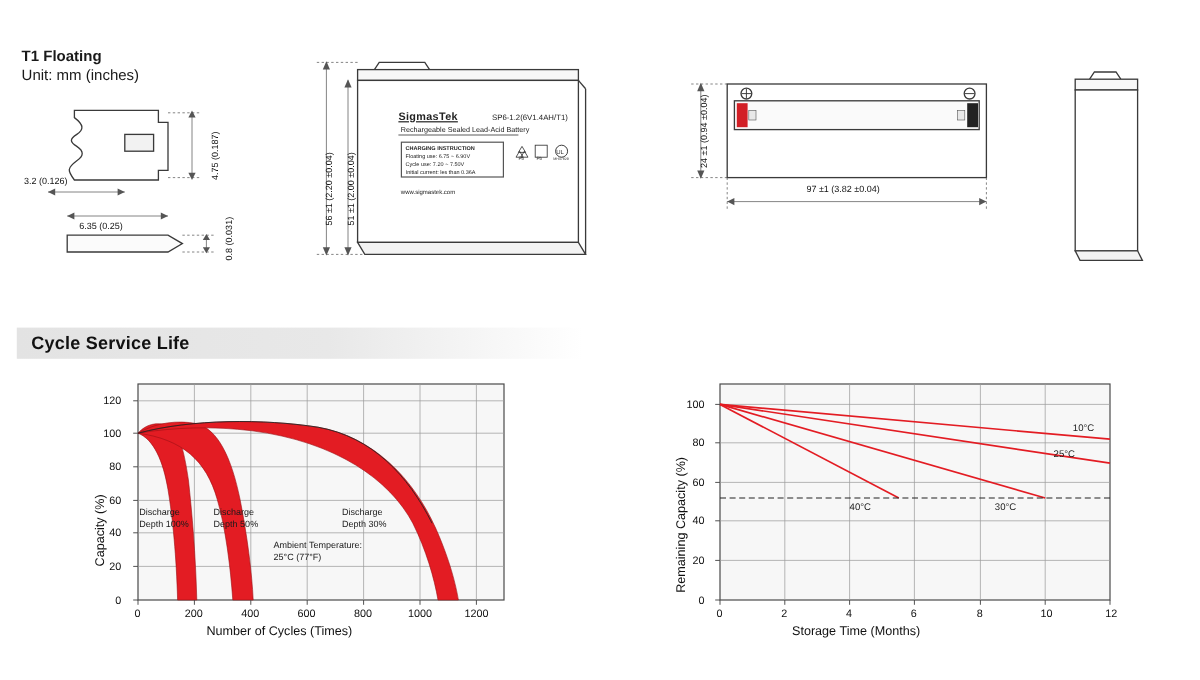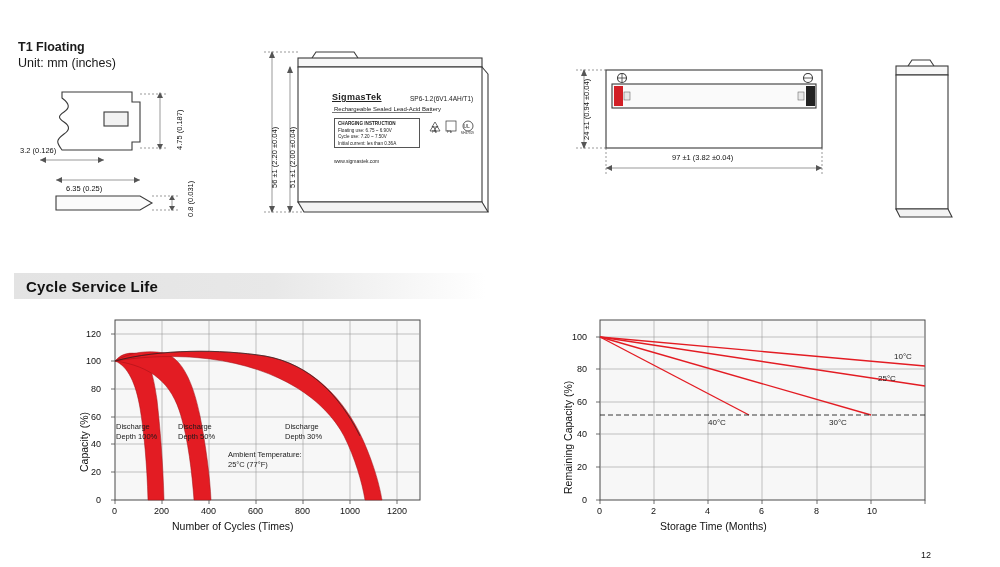--- a/index.html
+++ b/index.html
@@ -389,21 +389,21 @@
     <div class="axis-lbl" style="left:37px; top:85px;">60</div>
     <div class="axis-lbl" style="left:37px; top:52px;">80</div>
     <div class="axis-lbl" style="left:32px; top:20px;">100</div>
 
     <div class="axis-lbl" style="left:57px; top:194px;">0</div>
     <div class="axis-lbl" style="left:111px; top:194px;">2</div>
     <div class="axis-lbl" style="left:165px; top:194px;">4</div>
     <div class="axis-lbl" style="left:219px; top:194px;">6</div>
     <div class="axis-lbl" style="left:274px; top:194px;">8</div>
     <div class="axis-lbl" style="left:327px; top:194px;">10</div>
-    <div class="axis-lbl" style="left:381px; top:194px;margin-top:44px;">12</div>
+    <div class="axis-lbl" style="left:381px; top:194px;">12</div>
 
     <div style="position:absolute; left:354px; top:40px; font-size:8px;">10°C</div>
     <div style="position:absolute; left:338px; top:62px; font-size:8px;">25°C</div>
     <div style="position:absolute; left:289px; top:106px; font-size:8px;">30°C</div>
     <div style="position:absolute; left:168px; top:106px; font-size:8px;">40°C</div>
 
     <div class="chart-name rot" style="left:22px; top:182px;">Remaining Capacity (%)</div>
     <div class="chart-name" style="left:120px; top:208px;">Storage Time (Months)</div>
   </div>
 

